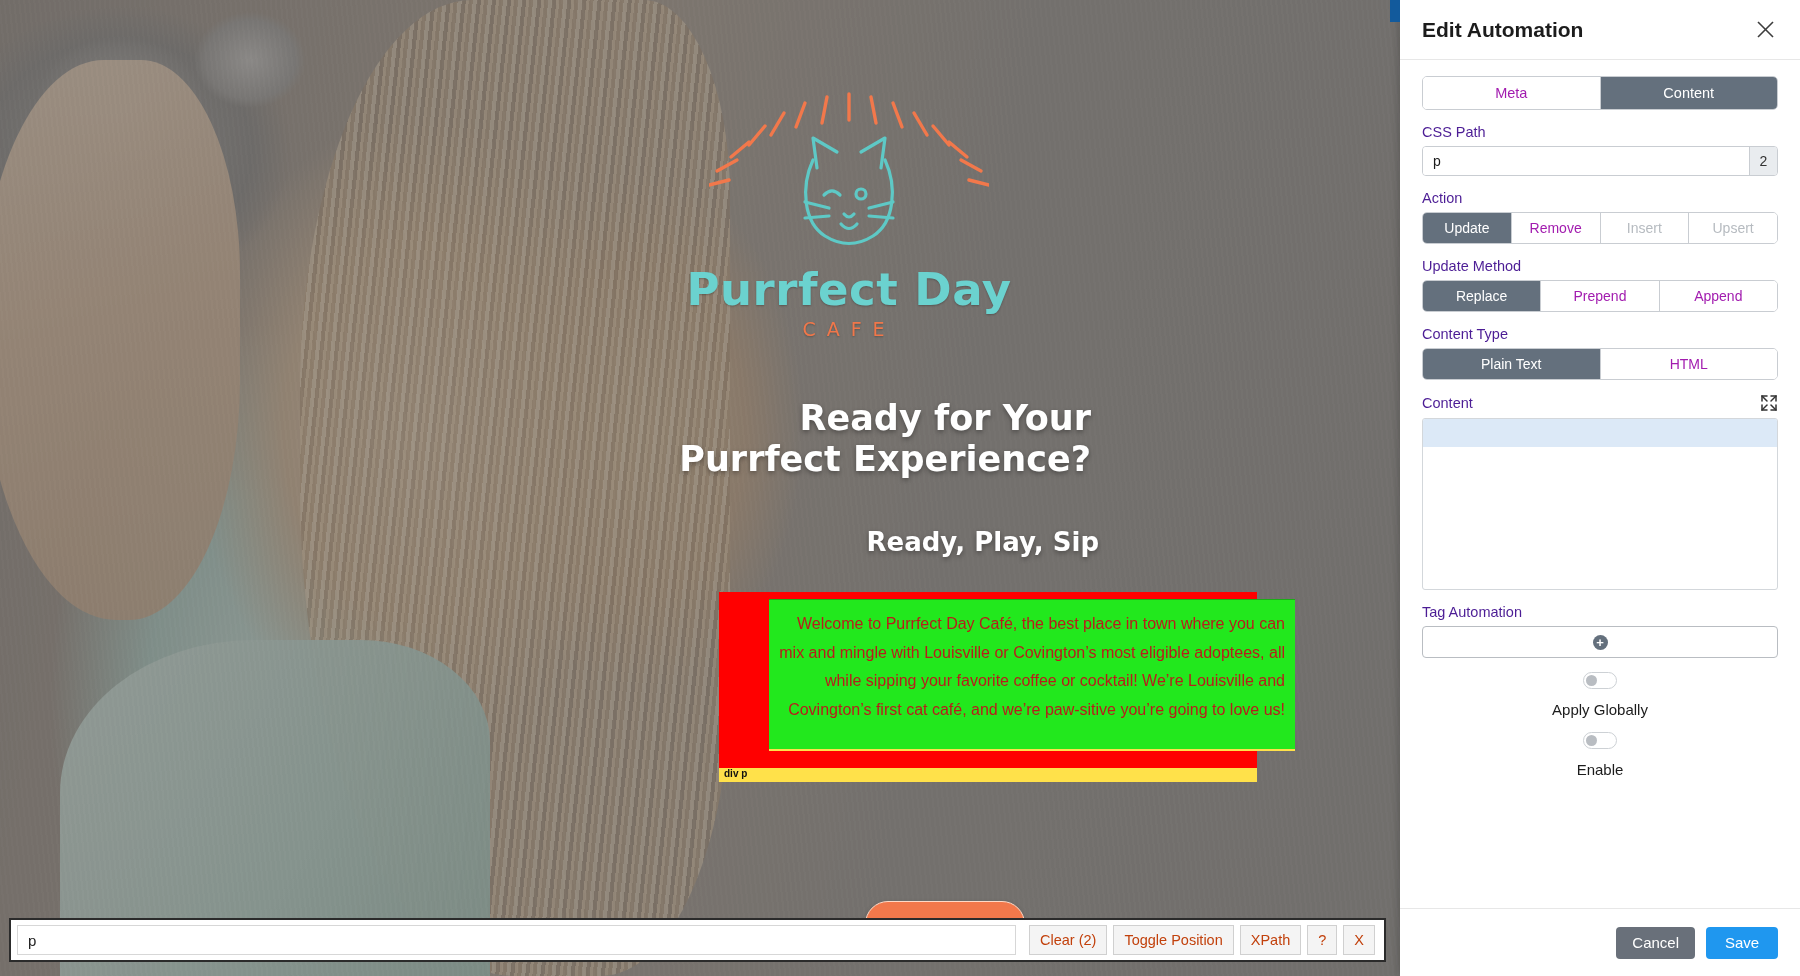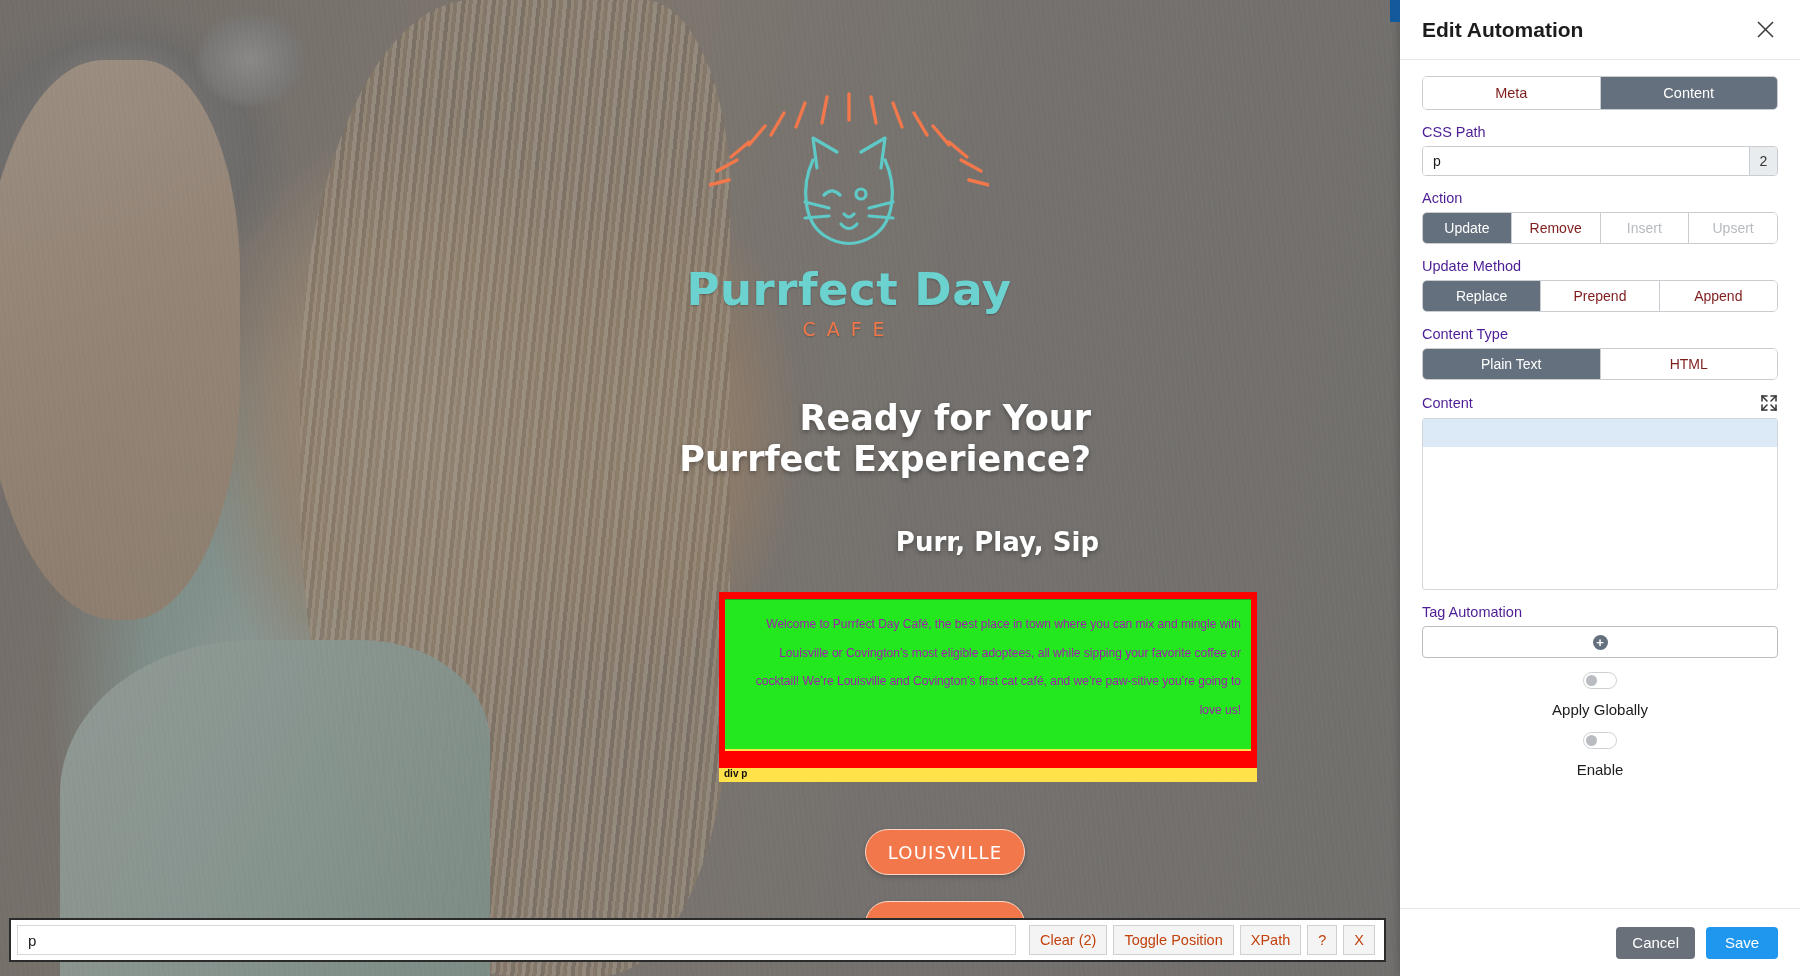--- a/index.html
+++ b/index.html
@@ -108,26 +108,27 @@
 
   
   .sel-outer {
     position: absolute; left: 719px; top: 592px; width: 538px; height: 189px;
     background: #ff0000;
     padding: 7px 6px 24px 6px;
   }
   .sel-green {
     width: 100%; height: 152px;
     background: #22e81d;
-    color: #a21caf;
-    font-size: 12px; line-height: 28.7px;
+    color: #b91c1c;
+    font-size: 16px; line-height: 28.7px;
     text-align: right;
     padding: 10px 10px 0 10px;
     border-top: 1px solid rgba(0,0,0,.25);
     border-bottom: 2px solid #ffe14a;
+    margin-left: 44px;
   }
   .sel-yellow {
     position: absolute; left: 719px; top: 768px; width: 538px; height: 14px;
     background: #ffe14a;
   }
   .sel-tag {
     position: absolute; left: 724px; top: 768px;
     font-size: 10px; color: #111; font-weight: 600;
     font-family: "Liberation Sans", sans-serif;
   }
@@ -197,21 +198,21 @@
     padding: 16px 22px 0 22px;
   }
   .seg {
     display: flex; width: 100%;
     border: 1px solid #c9cdd2; border-radius: 5px; overflow: hidden;
     background: #fff;
   }
   .seg > div {
     flex: 1 1 0; height: 30px;
     display: flex; align-items: center; justify-content: center;
-    font-size: 14px; color: #7f1d1d; cursor: pointer;
+    font-size: 14px; color: #a21caf; cursor: pointer;
     border-right: 1px solid #c9cdd2; background: #fff;
     user-select: none;
   }
   .seg > div:last-child { border-right: none; }
   .seg > div.on { background: #64707d; color: #fff; }
   .seg > div.dis { color: #b6bbc0; cursor: default; }
 
   .tabs-seg { height: 34px; }
   .tabs-seg > div { height: 32px; font-size: 14.5px; }
 
@@ -341,23 +342,22 @@
             <path d="M120 126 L 96 128"></path>
             <path d="M160 118 L 184 112"></path>
             <path d="M160 126 L 184 128"></path>
           </g>
         </svg>
         <div class="logo-name">Purrfect Day</div>
         <div class="logo-sub">CAFE</div>
       </div>
 
       <div class="hero-h1">Ready for Your Purrfect Experience?</div>
-      <div class="hero-sub">Purr, Play, Sip</div>
-
-      <div class="cta cta-1">LOUISVILLE</div>
+      <div class="hero-sub">Ready, Play, Sip</div>
+
       <div class="cta cta-2">COVINGTON</div>
     </div>
 
     <div class="sel-outer">
       <div class="sel-green">Welcome to Purrfect Day Café, the best place in town where you can mix and mingle with Louisville or Covington’s most eligible adoptees, all while sipping your favorite coffee or cocktail! We’re Louisville and Covington’s first cat café, and we’re paw-sitive you’re going to love us!</div>
     </div>
     <div class="sel-yellow"></div>
     <div class="sel-tag">div p</div>
   </div>
 

